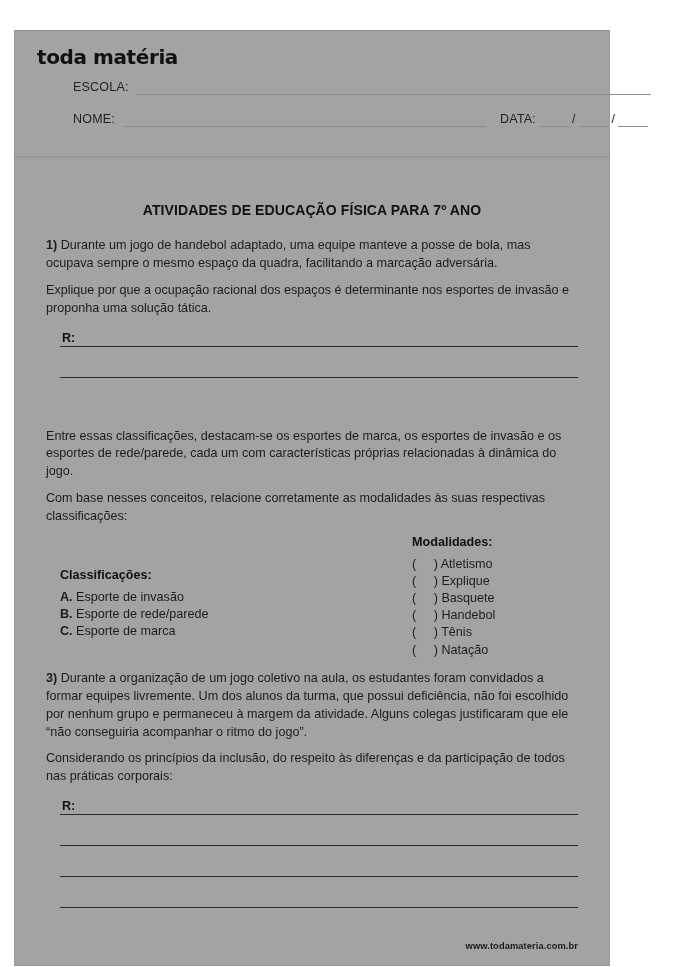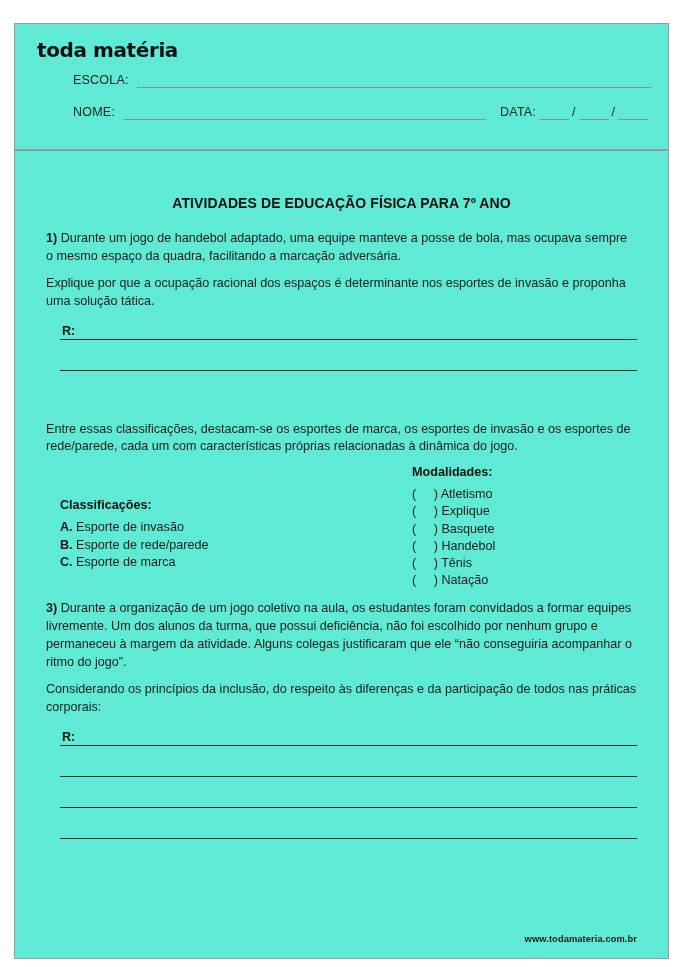--- a/index.html
+++ b/index.html
@@ -12,26 +12,26 @@
     height: 967px;
     font-family: "Liberation Sans", sans-serif;
     color: #1a1a1a;
     position: relative;
     overflow: hidden;
   }
 
   .page-frame {
     position: absolute;
     left: 14px;
-    top: 23px;
-    width: 655px;
+    top: 30px;
+    width: 596px;
     height: 936px;
     border: 1px solid #9a9a9a;
     box-sizing: border-box;
-    background: #5eead4;
+    background: #a3a3a3;
   }
 
   
   .header {
     position: absolute;
     left: 0;
     top: 0;
     width: 100%;
     height: 127px;
     border-bottom: 2px solid #9a9a9a;
@@ -237,20 +237,21 @@
               <span class="r-label">R:</span>
             </div>
           <div class="answer-line"></div>
         </div>
       </div>
 
       <div class="gap-q1"></div>
 
       <div>
         <p class="para">Entre essas classificações, destacam-se os esportes de marca, os esportes de invasão e os esportes de rede/parede, cada um com características próprias relacionadas à dinâmica do jogo.</p>
+        <p class="para">Com base nesses conceitos, relacione corretamente as modalidades às suas respectivas classificações:</p>
 
         <div class="match-wrap">
           <div class="col-class">
             <div class="col-heading">Classificações:</div>
             <div class="class-item"><span class="letter">A.</span><span> Esporte de invasão</span></div>
             <div class="class-item"><span class="letter">B.</span><span> Esporte de rede/parede</span></div>
             <div class="class-item"><span class="letter">C.</span><span> Esporte de marca</span></div>
           </div>
 
           <div class="col-mod">

